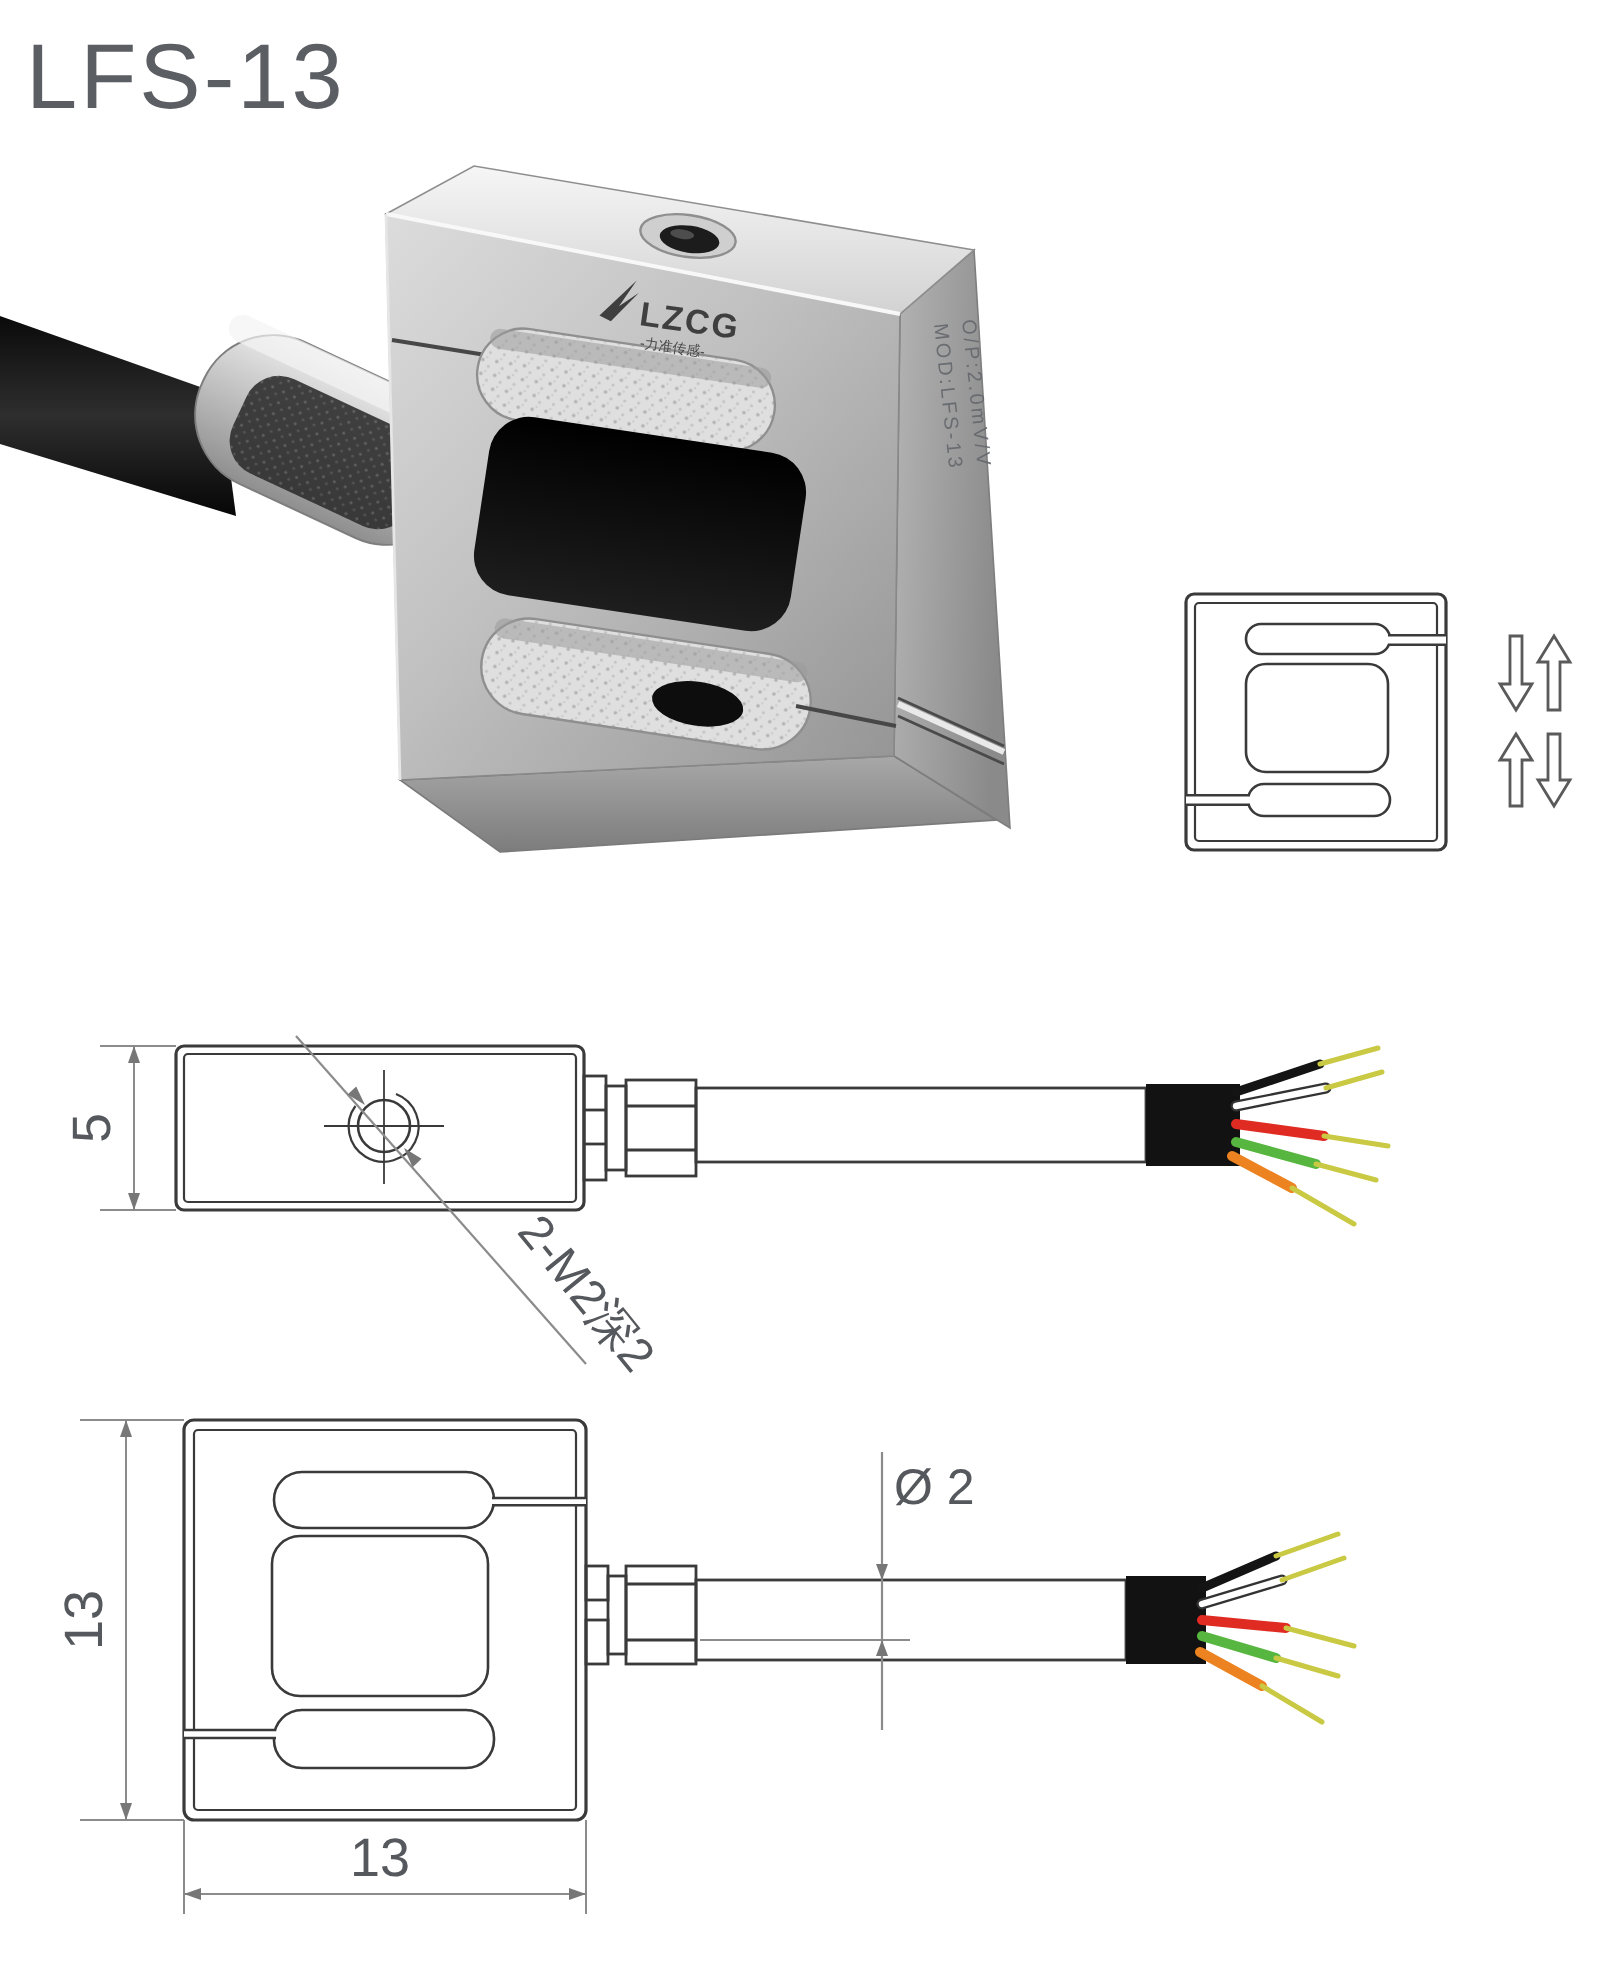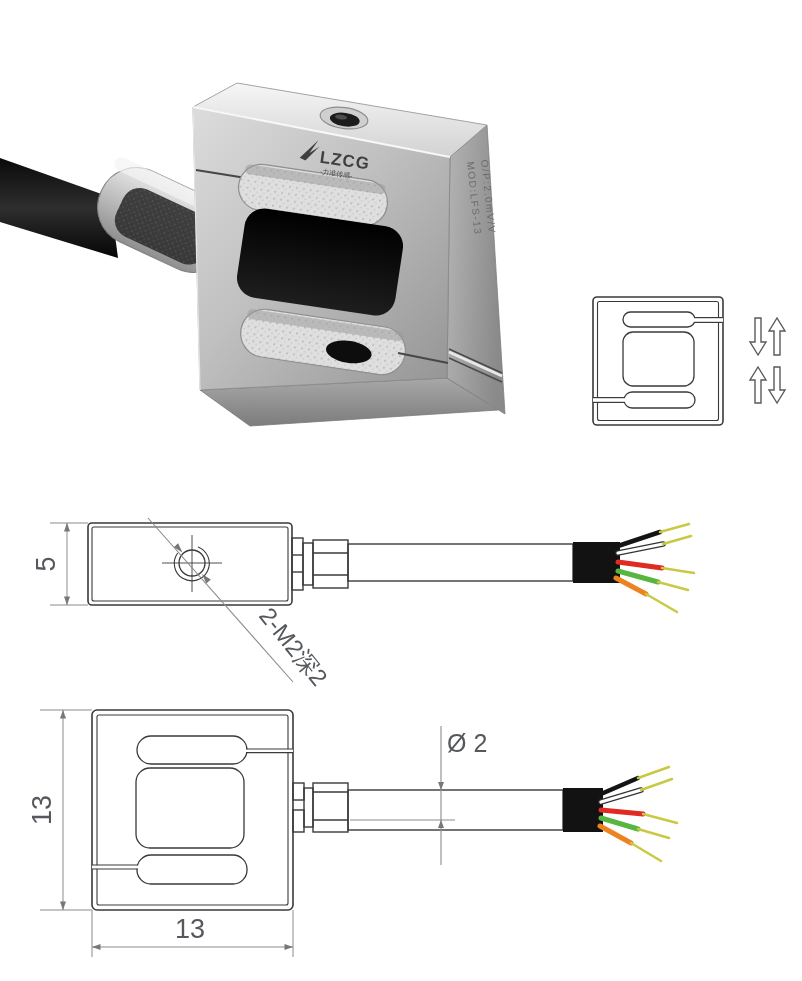--- a/index.html
+++ b/index.html
@@ -15,20 +15,21 @@
   text{font-family:"Liberation Sans", sans-serif;}
   .dimtext{fill:#55585c;}
   .objline{stroke:#3a3a3a;fill:none;}
   .dimline{stroke:#8b8b8b;fill:none;}
 </style>
 </head>
 <body>
 
 <div class="canvas">
 
+  <div class="page-title">LFS-13</div>
 
   <svg class="svg-photo" width="545" height="405" viewBox="0 0 545 405">
     <defs>
       <linearGradient id="gradTop" x1="0" y1="0" x2="0" y2="1">
         <stop offset="0" stop-color="#f6f6f6"></stop>
           <stop offset="1" stop-color="#d2d2d2"></stop>
       </linearGradient>
       <linearGradient id="gradFront" x1="0" y1="0" x2="1" y2="1">
         <stop offset="0" stop-color="#dcdcdc"></stop>
           <stop offset="0.45" stop-color="#c0c0c0"></stop>

